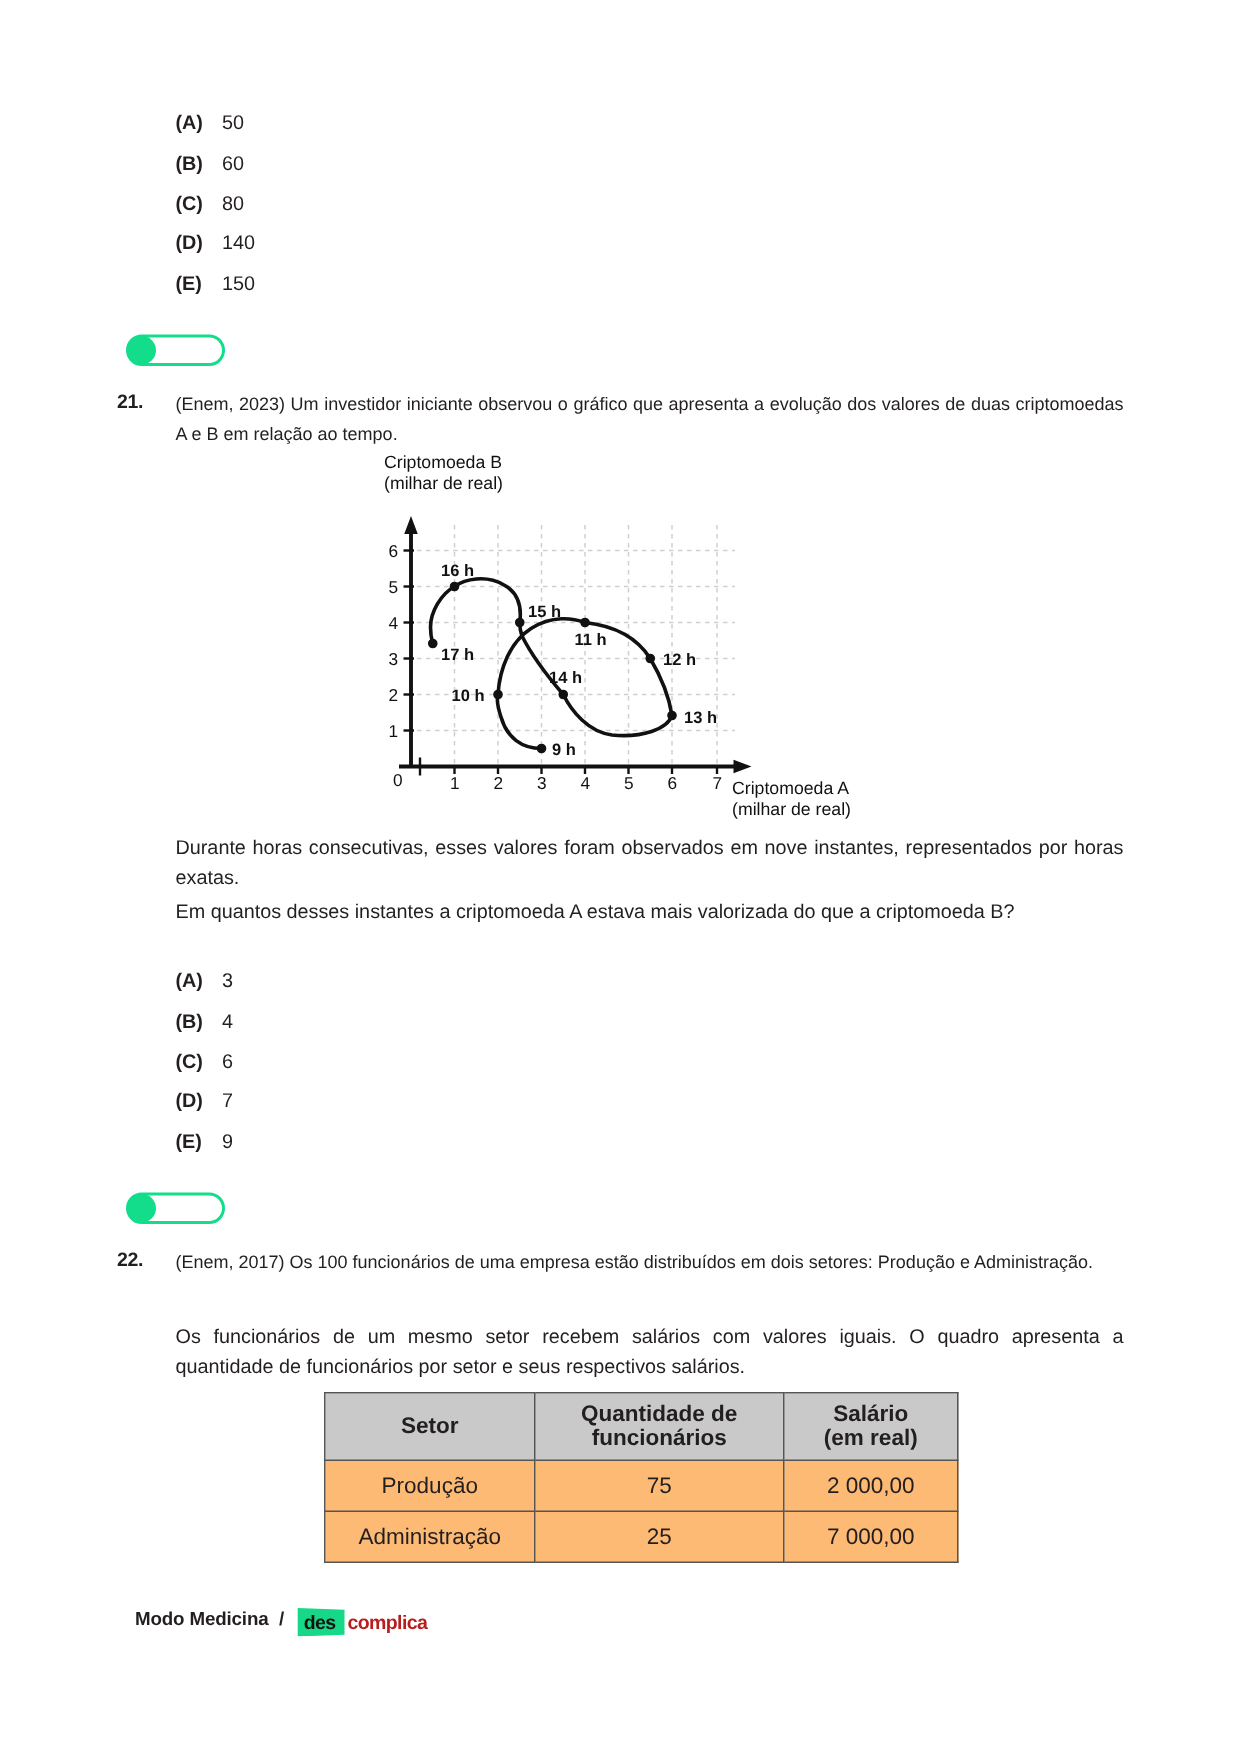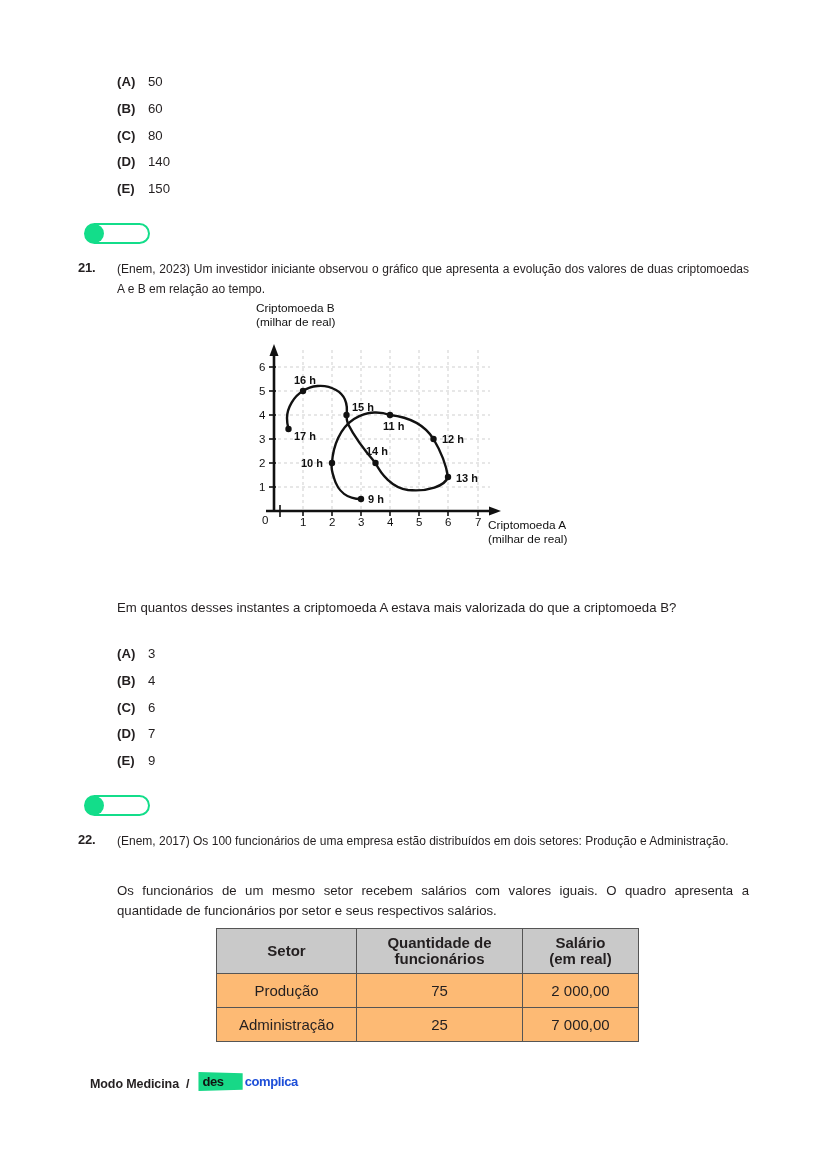--- a/index.html
+++ b/index.html
@@ -122,45 +122,45 @@
   .col-setor   { width: 131px; }
   .col-qtd     { width: 157px; }
   .col-sal     { width: 107px; }
 
   
   .footer {
     position: absolute;
     left: 90px;
     top: 1072px;
     display: flex;
-    align-items: flex-end;
+    align-items: flex-start;
     font-size: 12.5px;
   }
   .footer .brand {
     font-weight: bold;
     letter-spacing: -0.1px;
   }
   .footer .slash {
     font-weight: bold;
     margin: 0 9px 0 7px;
   }
   .logo {
     display: inline-flex;
     align-items: center;
     font-size: 13px;
     font-weight: bold;
     letter-spacing: -0.4px;
   }
   .logo .des {
     background: #17d887;
     color: #111;
-    padding: 2px 19px 2px 4px;
+    padding: 2px 6px 2px 4px;
     clip-path: polygon(0 0, 100% 6%, 100% 94%, 0 100%);
   }
-  .logo .complica { color: #1d4ed8; padding-left: 2px; }
+  .logo .complica { color: #b91c1c; padding-left: 2px; }
 </style>
 </head>
 <body>
 
 <div class="page">
 
   <div class="alt" style="top:74px">
     <span class="letter">(A)</span><span class="val">50</span>
   </div>
   <div class="alt" style="top:101px">
@@ -281,20 +281,21 @@
         <text x="202" y="143">12 h</text>
         <text x="216" y="182">13 h</text>
         <text x="126" y="155">14 h</text>
         <text x="112" y="111">15 h</text>
         <text x="54" y="84">16 h</text>
         <text x="54" y="140">17 h</text>
       </g>
     </svg>
   </div>
 
+  <div class="para" style="top:555px">Durante horas consecutivas, esses valores foram observados em nove instantes, representados por horas exatas.</div>
   <div class="para nojust" style="top:598px">Em quantos desses instantes a criptomoeda A estava mais valorizada do que a criptomoeda B?</div>
 
   <div class="alt" style="top:646px">
     <span class="letter">(A)</span><span class="val">3</span>
   </div>
   <div class="alt" style="top:673px">
     <span class="letter">(B)</span><span class="val">4</span>
   </div>
   <div class="alt" style="top:700px">
     <span class="letter">(C)</span><span class="val">6</span>

